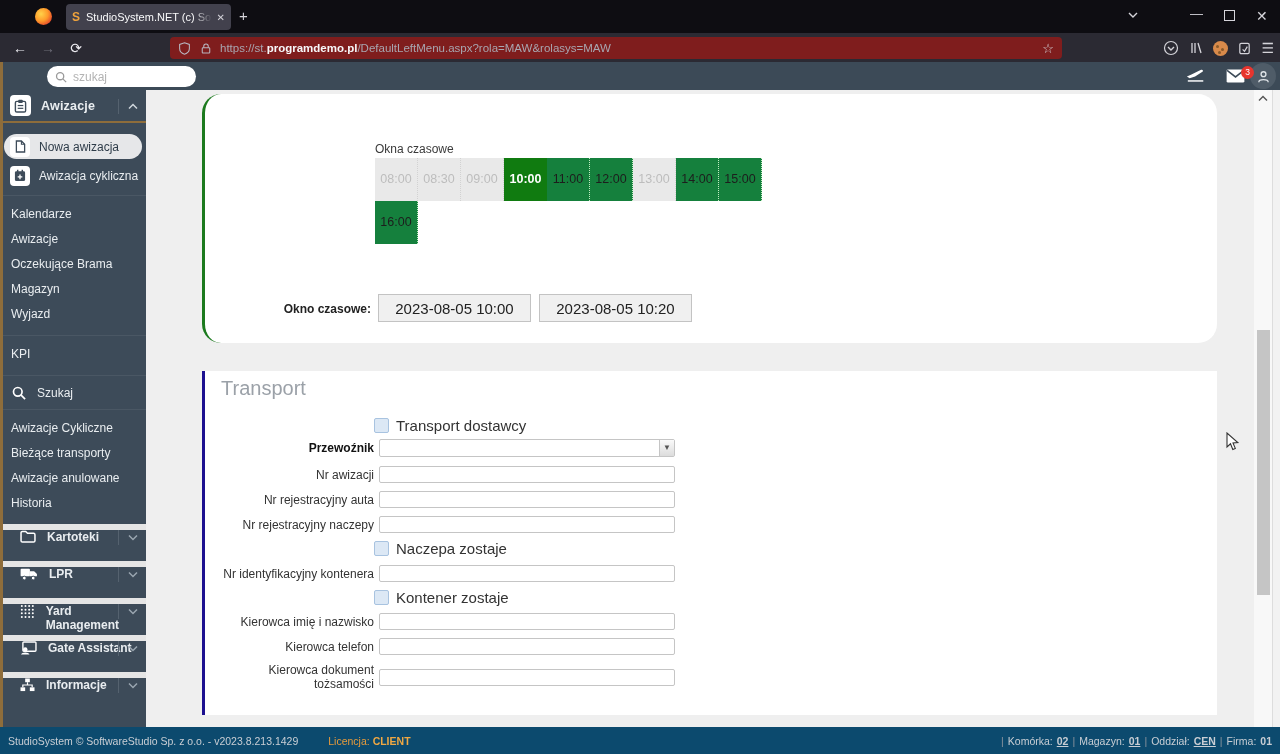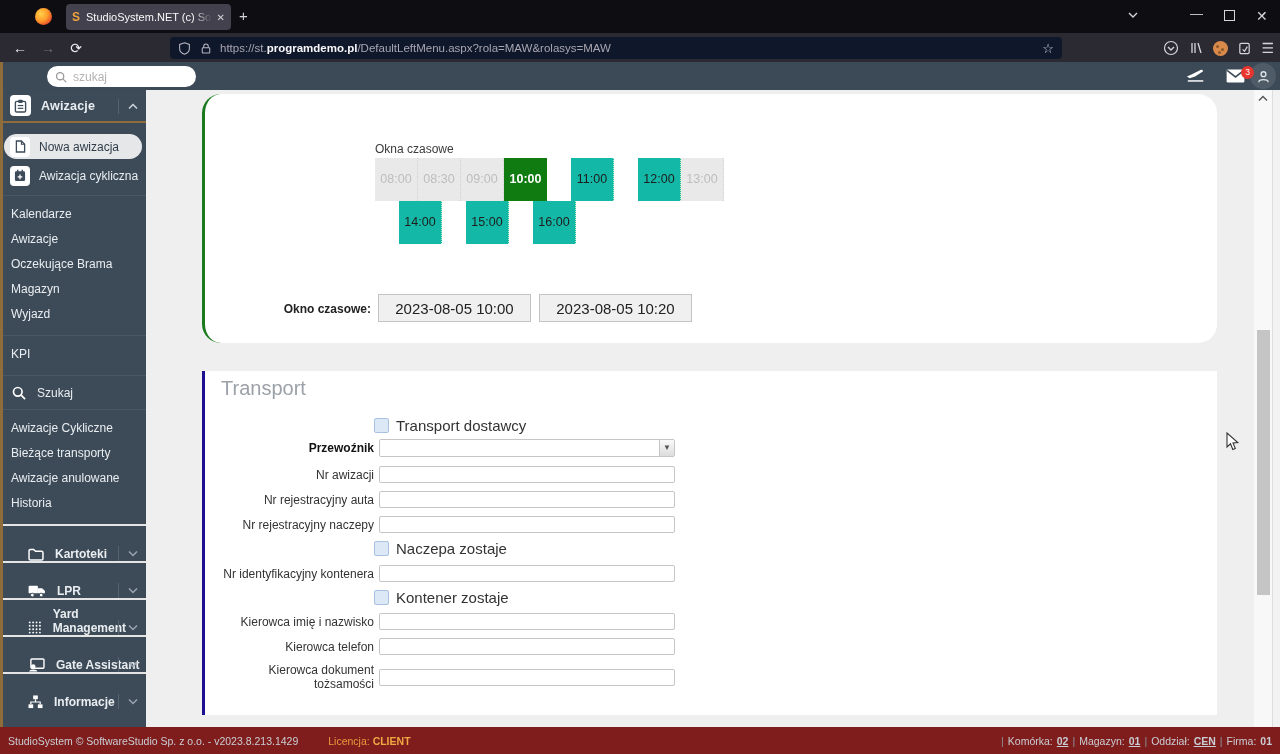--- a/index.html
+++ b/index.html
@@ -21,21 +21,21 @@
   .tb-ic { color:#d5d4da; font-size:13px; }
   #tab-chevron { left:1127px; top:9px; }
   #win-min { left:1190px; top:6px; }
   #win-max { left:1224px; top:10px; width:11px; height:11px; border:1.4px solid #d5d4da; }
   #win-close { left:1256px; top:8px; font-size:14px; }
 
   #navbar { position:absolute; left:0; top:33px; width:1280px; height:29px; background:#2b2a33;
             display:flex; align-items:center; }
   .nav-ic { width:28px; text-align:center; font-size:14px; color:#eeedf2; }
   .nav-ic.dim { color:#6e6d78; }
-  #urlbar { position:absolute; left:170px; top:37px; width:892px; height:22px; background:#0f172a;
+  #urlbar { position:absolute; left:170px; top:37px; width:892px; height:22px; background:#7f1d1d;
             border-radius:4px; display:flex; align-items:center; padding:0 8px; }
   #urlbar svg { flex:none; }
   #url-text { font-size:11.5px; color:#a8a6b0; margin-left:8px; white-space:nowrap; overflow:hidden; flex:1; }
   #url-text b { color:#f7f7f9; font-weight:bold; }
   #star { color:#d5d4da; font-size:13px; margin-left:auto; }
   .navbar-right { position:absolute; right:6px; top:37px; display:flex; gap:9px; align-items:center; height:22px; }
   #cookie-ic { width:15px; height:15px; border-radius:50%; background:#d98a4a; position:relative; }
   #cookie-ic i { position:absolute; width:3px; height:3px; border-radius:50%; background:#8a5a2a; }
 
   
@@ -61,39 +61,39 @@
   .chip { width:21px; height:21px; background:#fff; border-radius:4px; display:flex;
           align-items:center; justify-content:center; flex:none; }
   .sb-chevron { position:absolute; right:8px; top:9px; border-left:1px solid #55626f; padding-left:9px; height:15px;
                 display:flex; align-items:center; }
   .sb-sub { padding:7px 0 6px 0; }
   .sb-subitem { height:25px; display:flex; align-items:center; padding-left:6px; margin:4px 4px 1px 4px; }
   .sb-subitem.selected { background:#e6e7e9; border-radius:13px; color:#2e3c49; }
   .sb-subitem .chip { margin-right:9px; width:20px; height:20px; }
   .sb-links { padding:6px 0 8px 0; border-top:1px solid #4a5764; }
   .sb-link { padding:5px 11px; line-height:15px; }
-  .sb-row { height:37px; display:flex; align-items:flex-end; padding-left:28px; position:relative;
-            border-top:2px solid #e5e5e5; }
+  .sb-row { height:37px; display:flex; align-items:flex-start; padding-left:20px; position:relative;
+            border-top:6px solid #e5e5e5; }
   .sb-row .lbl { margin-left:11px; font-weight:bold; font-size:12px; }
   .sb-row .chev { position:absolute; right:8px; border-left:1px solid #55626f; padding-left:9px; height:15px;
                   display:flex; align-items:center; }
   .sb-search { height:34px; display:flex; align-items:center; padding-left:12px; border-top:1px solid #4a5764; }
   .sb-search span { margin-left:11px; }
 
   
   #content { position:absolute; left:150px; top:90px; width:1130px; height:637px; background:#efefef; overflow:hidden; }
   .panel { position:absolute; left:52px; width:1015px; background:#fff; }
   #panel-okna { top:4px; height:249px; border-left:3px solid #1c7a1e;border-radius:19px; }
   #panel-transport { top:281px; height:344px; border-left:3px solid #1c1090; }
 
   #okna-label { position:absolute; left:170px; top:48px; font-size:12px; color:#3a3a3a; }
   #slot-grid { position:absolute; left:170px; top:64px; width:388px; display:flex; flex-wrap:wrap; }
   .slot { width:43px; height:43px; line-height:43px; text-align:center; font-size:12.5px; }
   .slot.c-dis { background:#e9e9e9; color:#bdbdbd; border-right:1px dotted #d2d2d2; }
-  .slot.c-av  { background:#14b8a6; color:#1d1d1d; border-right:1px dotted #c2eec2;margin-left:24px; }
+  .slot.c-av  { background:#15803d; color:#1d1d1d; border-right:1px dotted #c2eec2; }
   .slot.c-sel { background:#107b10; color:#fff; font-weight:bold; }
   #okno-row { position:absolute; left:0; top:200px; width:1015px; height:30px; }
   #okno-label { position:absolute; left:0; width:166px; text-align:right; top:8px; font-size:12px; font-weight:bold; color:#222; }
   .date-btn { position:absolute; top:0; width:153px; height:28px; background:#f0f0f0; border:1px solid #c3c3c3;
               font-size:15px; color:#222; text-align:center; line-height:27px; }
   #date-btn-1 { left:173px; } #date-btn-2 { left:334px; }
 
   #transport-title { position:absolute; left:16px; top:6px; font-size:20px; color:#9ba1a8; font-weight:normal; }
   .trow { position:absolute; left:5px; display:flex; align-items:center; }
   .trow .tlabel { width:164px; text-align:right; font-size:12px; color:#333; margin-right:5px; line-height:14px; }
@@ -109,21 +109,21 @@
 
   
   #scroll-track { position:absolute; left:1254px; top:90px; width:18px; height:637px; background:#f8f8f8; }
   #scroll-up { position:absolute; left:0; top:2px; width:18px; text-align:center; color:#666; }
   #scroll-thumb { position:absolute; left:3px; top:240px; width:13px; height:265px; background:#c5c5c5; }
   #scroll-edge { position:absolute; left:1272px; top:90px; width:8px; height:637px; background:#f2f2f2; border-left:1px solid #ddd; }
 
   #cursor { position:absolute; left:1226px; top:432px; z-index:50; }
 
   
-  #statusbar { position:absolute; left:0; top:727px; width:1280px; height:27px; background:#7f1d1d;
+  #statusbar { position:absolute; left:0; top:727px; width:1280px; height:27px; background:#0c4a6e;
                color:#c9ced4; font-size:10.5px; display:flex; align-items:center; padding:14px 8px; }
   #status-license { color:#e79b3c; margin-left:30px; }
   #status-license b { color:#f0a843; }
   #status-right { margin-left:auto; display:flex; gap:4px; align-items:center; }
   #status-right .sep { color:#8a949e; }
   #status-right .val { font-weight:bold; text-decoration:underline; }
   #status-right .val.nound { text-decoration:none; }
   svg { display:block; }
 </style>
 </head>

